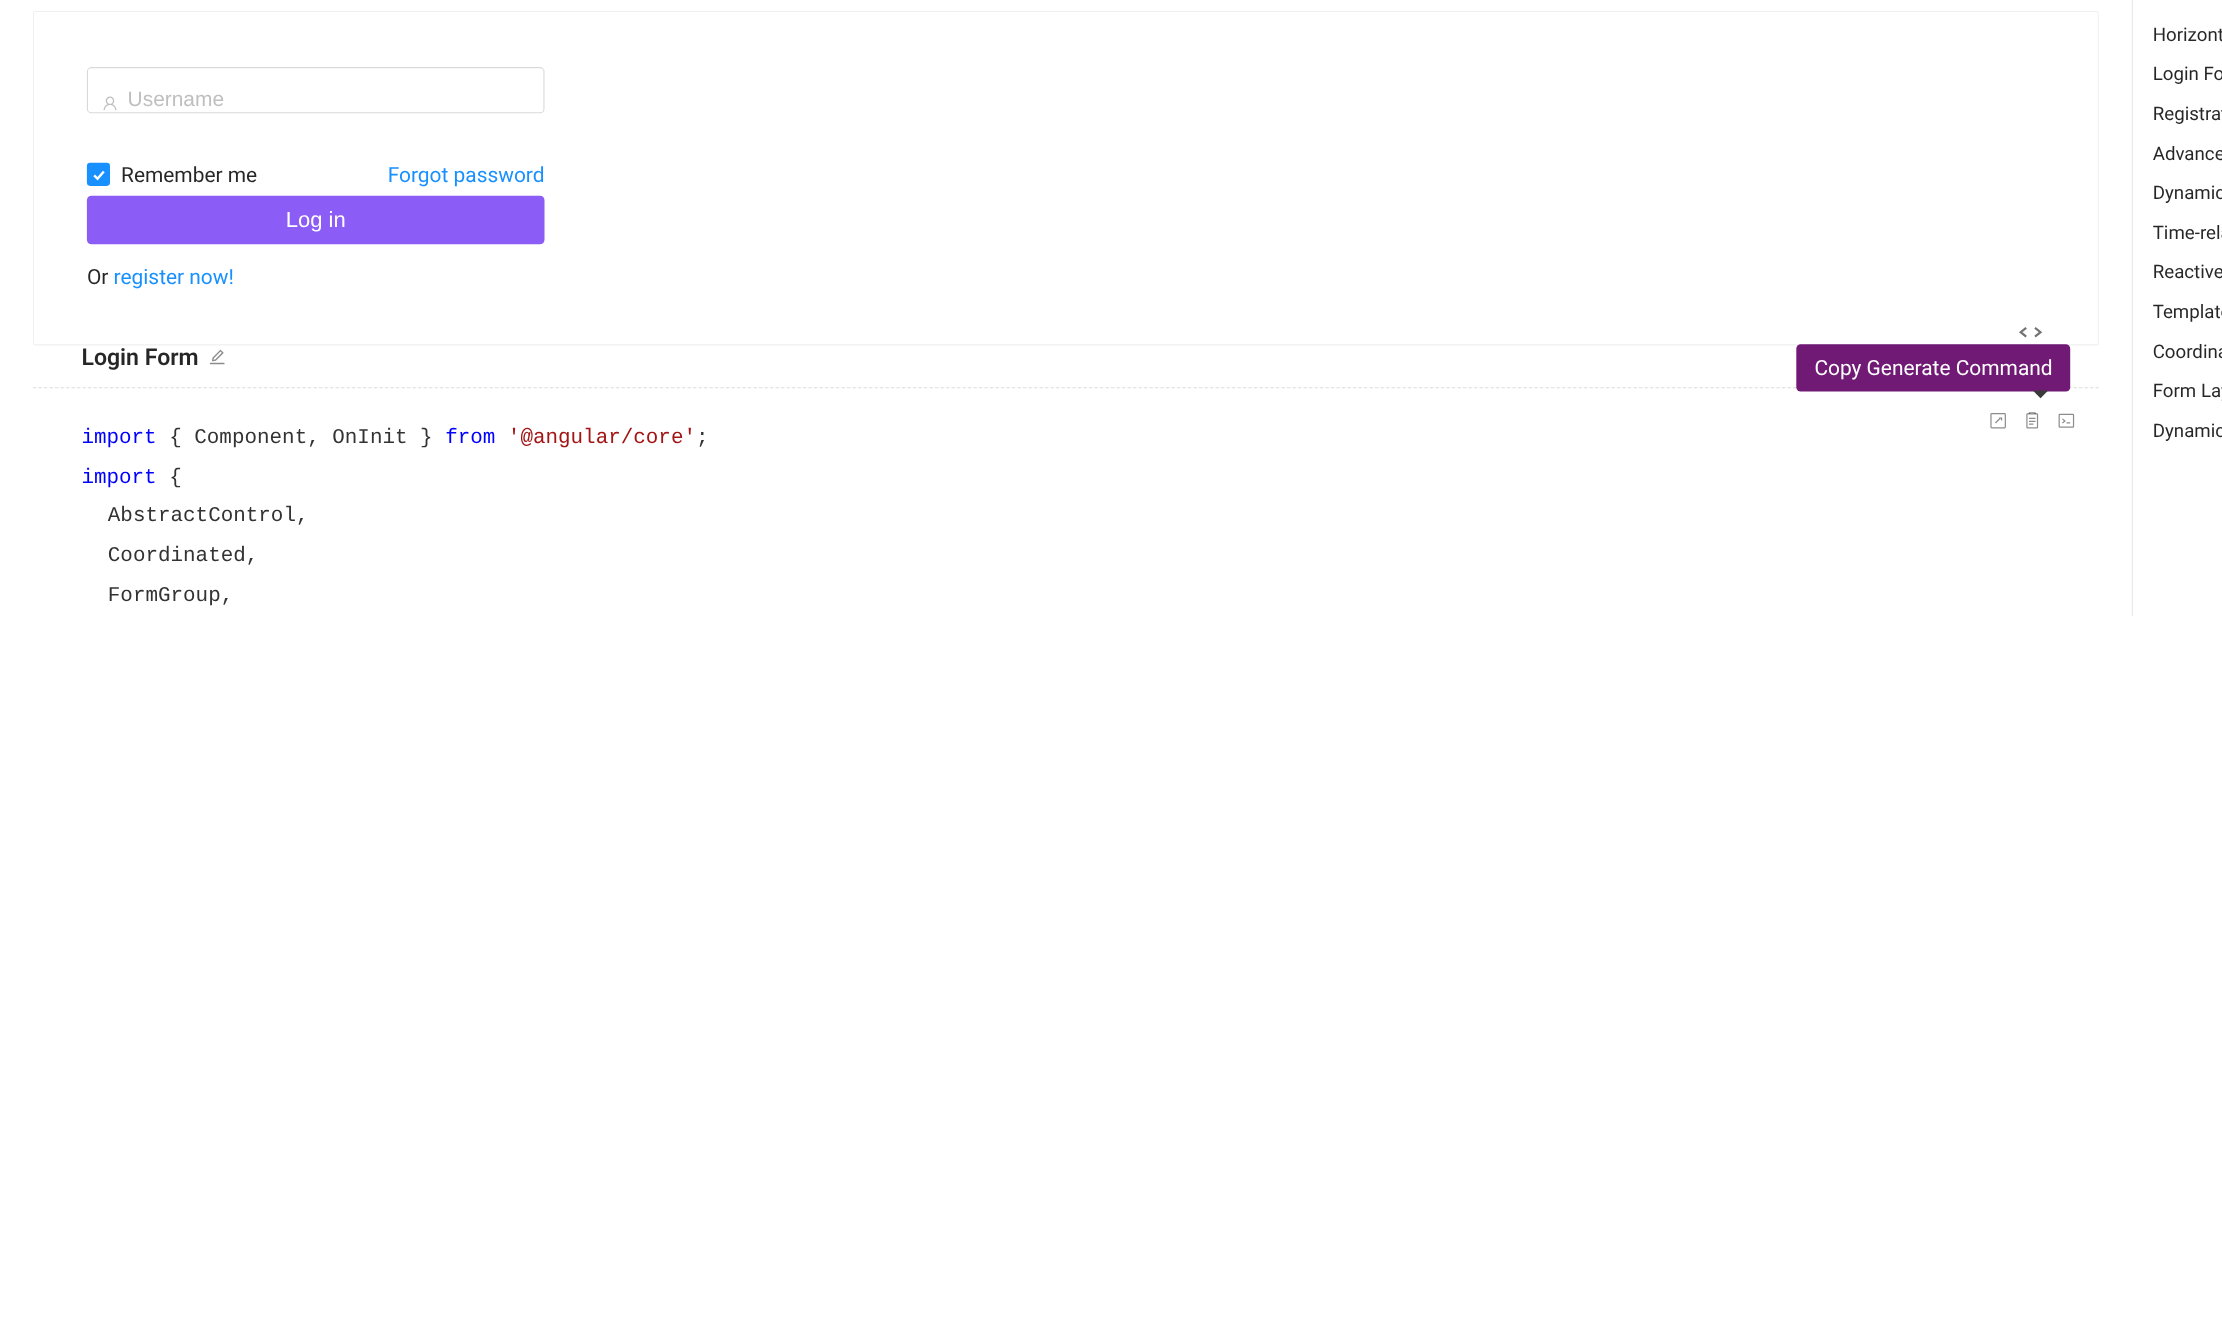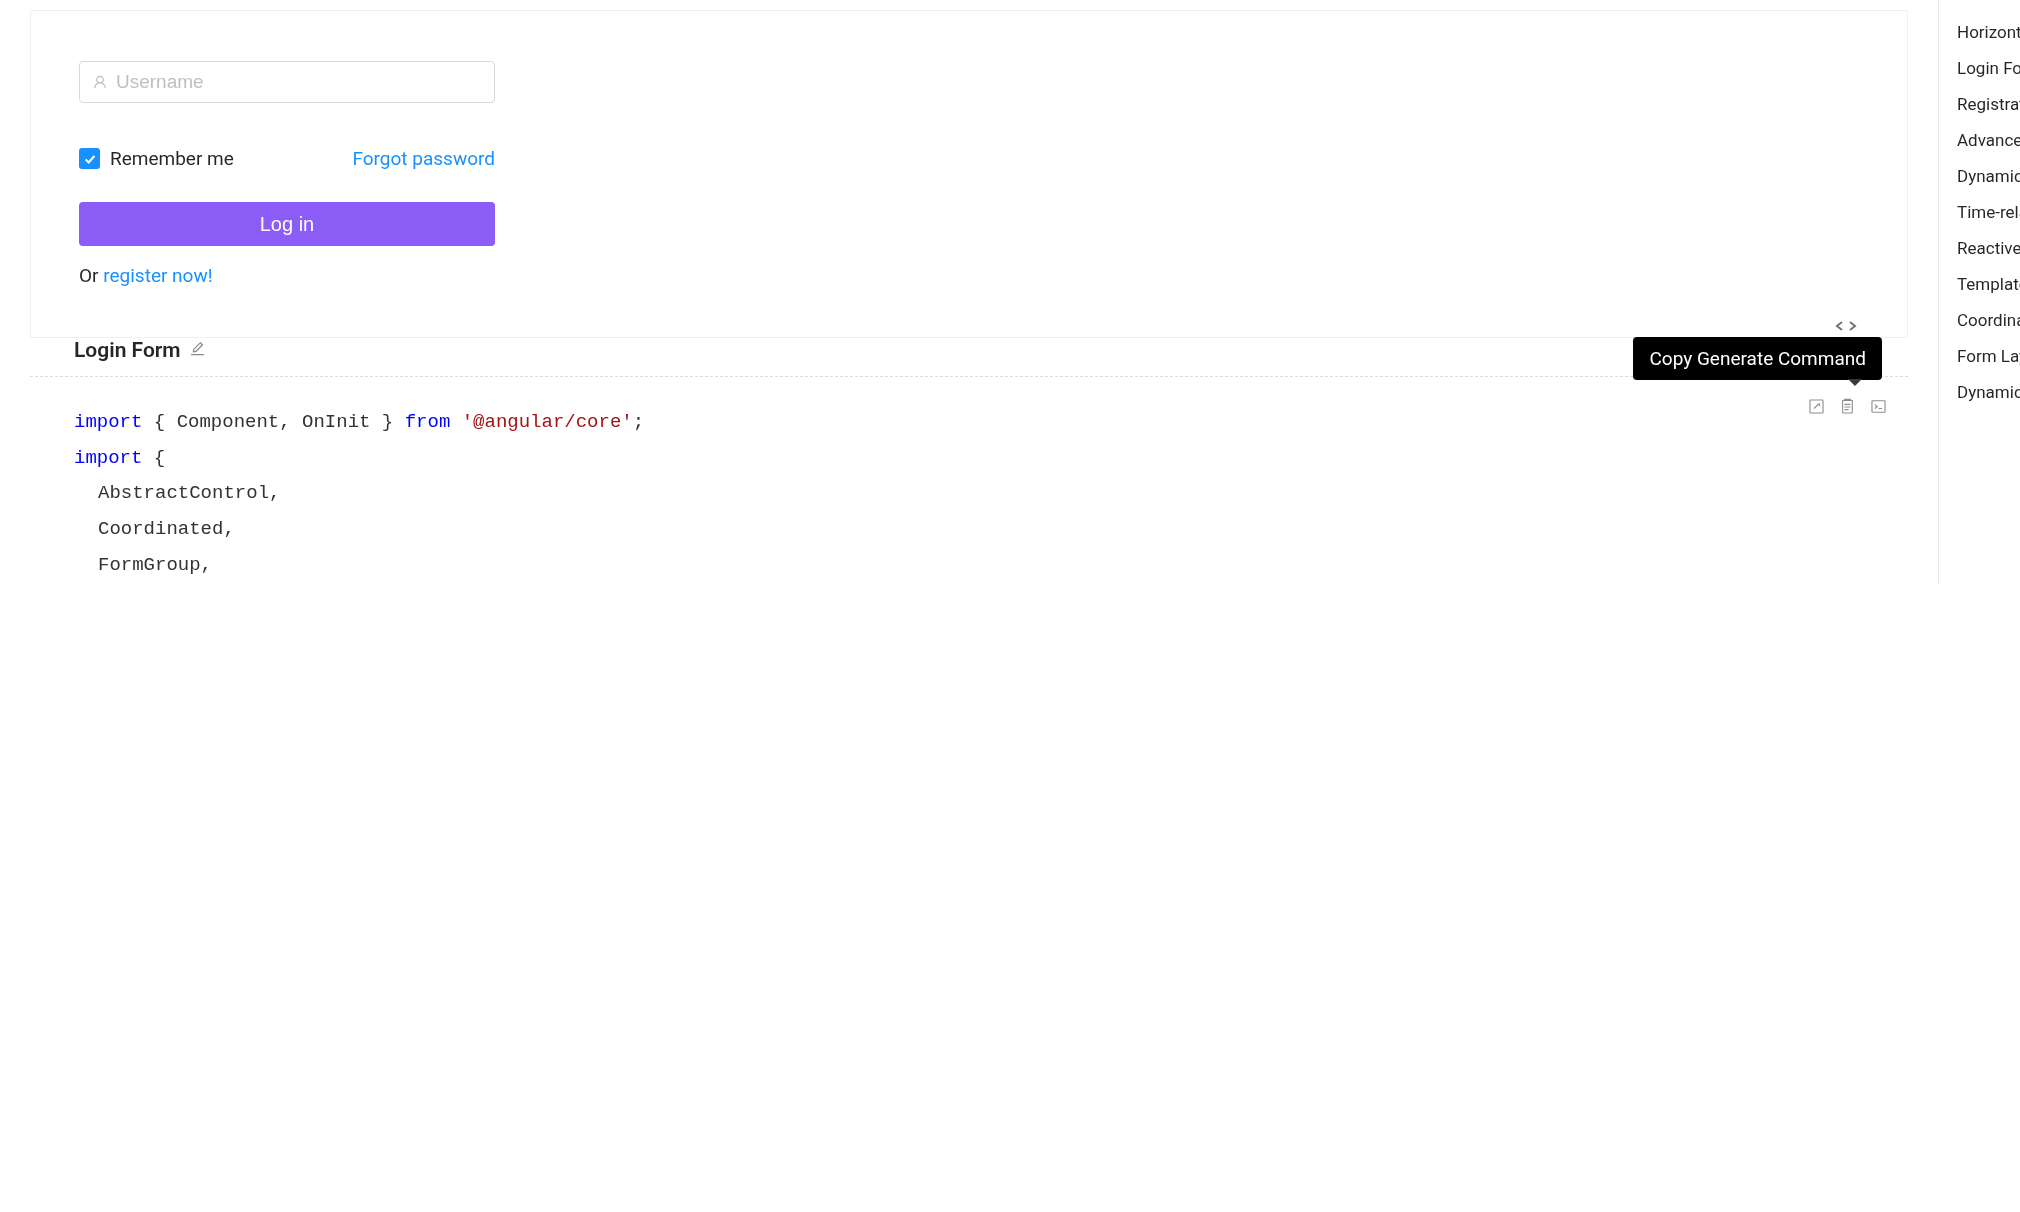--- a/index.html
+++ b/index.html
@@ -31,21 +31,21 @@
     }
     .login-form {
       width: 416px;
     }
     .form-item {
       margin-bottom: 44px;
     }
     .input-wrapper {
       position: relative;
       display: flex;
-      align-items: center;
+      align-items: flex-end;
       border: 1px solid #d9d9d9;
       border-radius: 4px;
       height: 42px;
       padding: 0 12px;
       background: #fff;
     }
     .input-icon {
       color: rgba(0, 0, 0, 0.25);
       width: 16px;
       height: 16px;
@@ -67,21 +67,21 @@
       color: rgba(0, 0, 0, 0.85);
       background: transparent;
     }
     .text-input::placeholder {
       color: #bfbfbf;
     }
     .form-row {
       display: flex;
       align-items: center;
       justify-content: space-between;
-      margin-bottom: 32px;
+      margin-bottom: 8px;
     }
     .checkbox-wrapper {
       display: flex;
       align-items: center;
       gap: 10px;
       cursor: pointer;
     }
     .checkbox-box {
       width: 21px;
       height: 21px;
@@ -200,21 +200,21 @@
       justify-content: center;
     }
     .code-action-icon svg {
       width: 19px;
       height: 19px;
     }
     .tooltip {
       position: absolute;
       right: 6px;
       top: -60px;
-      background: #000000;
+      background: #701a75;
       color: #fff;
       padding: 10px 16px;
       border-radius: 4px;
       font-size: 19px;
       white-space: nowrap;
     }
     .tooltip::after {
       content: "";
       position: absolute;
       bottom: -6px;

